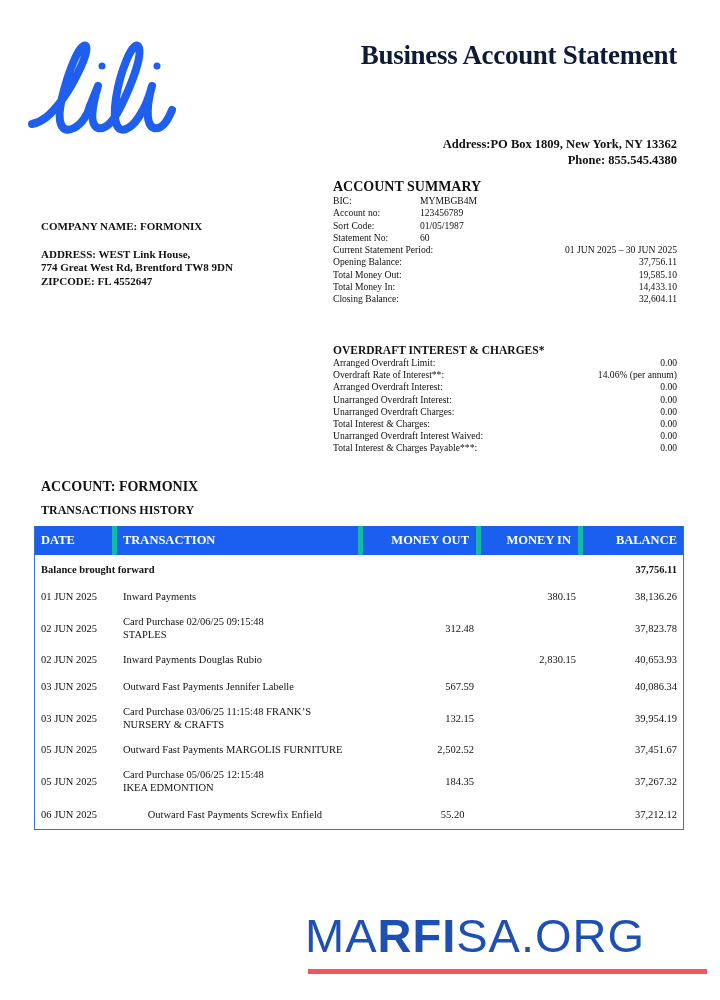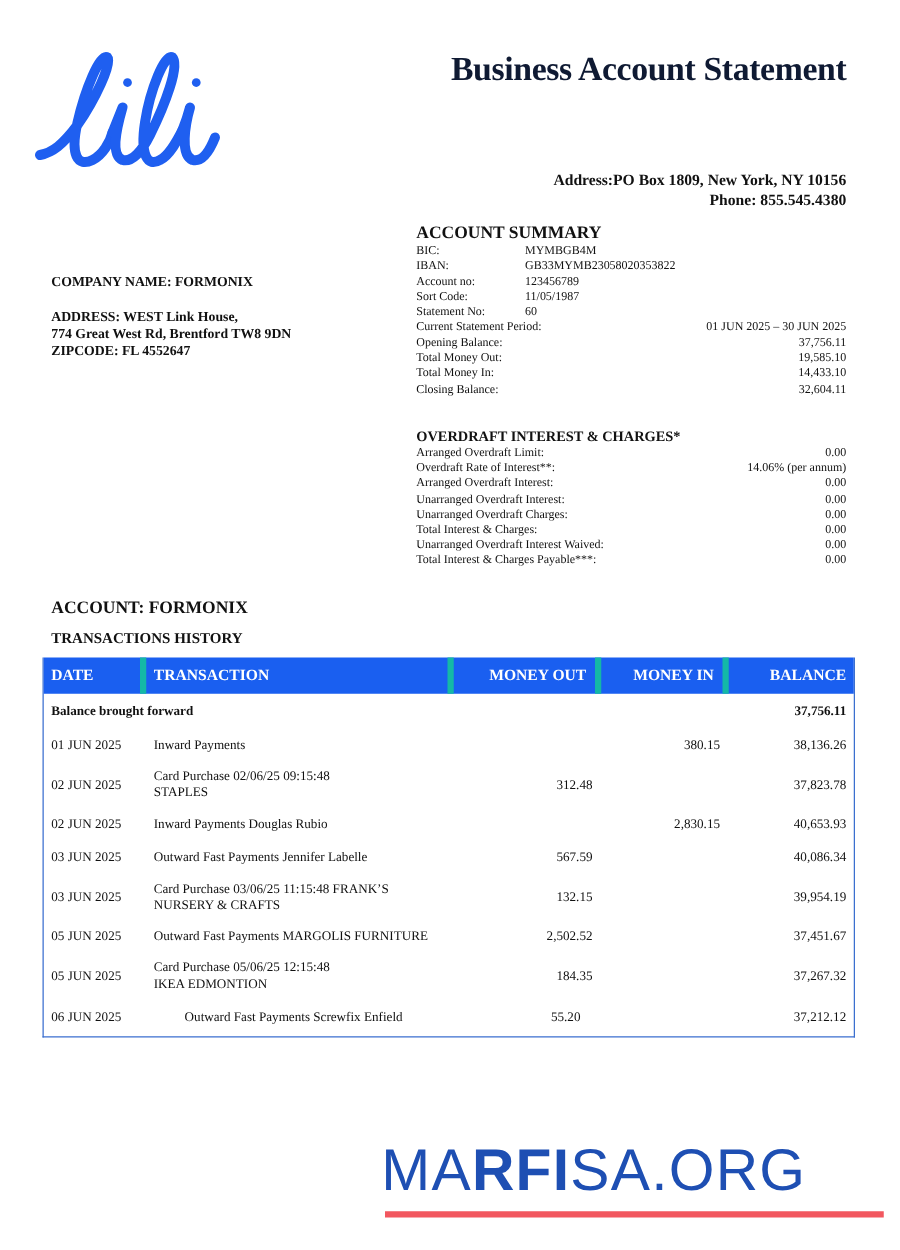--- a/index.html
+++ b/index.html
@@ -57,49 +57,45 @@
   <path d="M4 86 C 14 84, 22 78, 34 62 C 48 42, 62 12, 58 8 C 52 4, 40 34, 34 60 C 28 86, 34 96, 46 90 C 54 86, 60 76, 62 68"></path>
   <path d="M62 68 C 66 58, 70 48, 70 48 C 66 62, 60 86, 70 90 C 78 92, 86 82, 92 70 C 104 46, 116 14, 110 8 C 104 4, 92 34, 88 60 C 84 86, 90 96, 100 90 C 108 86, 114 74, 118 66"></path>
   <path d="M118 66 C 122 56, 124 48, 124 48 C 120 62, 116 86, 126 90 C 134 92, 140 82, 144 72"></path>
   <circle cx="74" cy="28" r="3.5" fill="#1f5ff0" stroke="none"></circle>
   <circle cx="129" cy="28" r="3.5" fill="#1f5ff0" stroke="none"></circle>
 </svg>
 
 <div class="title">Business Account Statement</div>
 
 <div class="addr-block">
-  <div>Address:PO Box 1809, New York, NY 10156</div>
+  <div>Address:PO Box 1809, New York, NY 13362</div>
   <div>Phone: 855.545.4380</div>
 </div>
 
 <div class="company">
   <div>COMPANY NAME: FORMONIX</div>
   <div class="gap"></div>
   <div>ADDRESS: WEST Link House,</div>
   <div>774 Great West Rd, Brentford TW8 9DN</div>
   <div>ZIPCODE: FL 4552647</div>
 </div>
 
 <div class="summary">
   <div class="section-title">ACCOUNT SUMMARY</div>
   <div class="kv">
     <span class="k">BIC:</span>
     <span>MYMBGB4M</span>
   </div>
   <div class="kv">
-    <span class="k">IBAN:</span>
-    <span>GB33MYMB23058020353822</span>
-  </div>
-  <div class="kv">
     <span class="k">Account no:</span>
     <span>123456789</span>
   </div>
   <div class="kv">
     <span class="k">Sort Code:</span>
-    <span>11/05/1987</span>
+    <span>01/05/1987</span>
   </div>
   <div class="kv">
     <span class="k">Statement No:</span>
     <span>60</span>
   </div>
   <div class="kv-wide">
     <span>Current Statement Period:</span>
     <span>01 JUN 2025 – 30 JUN 2025</span>
   </div>
   <div class="kv-wide">

